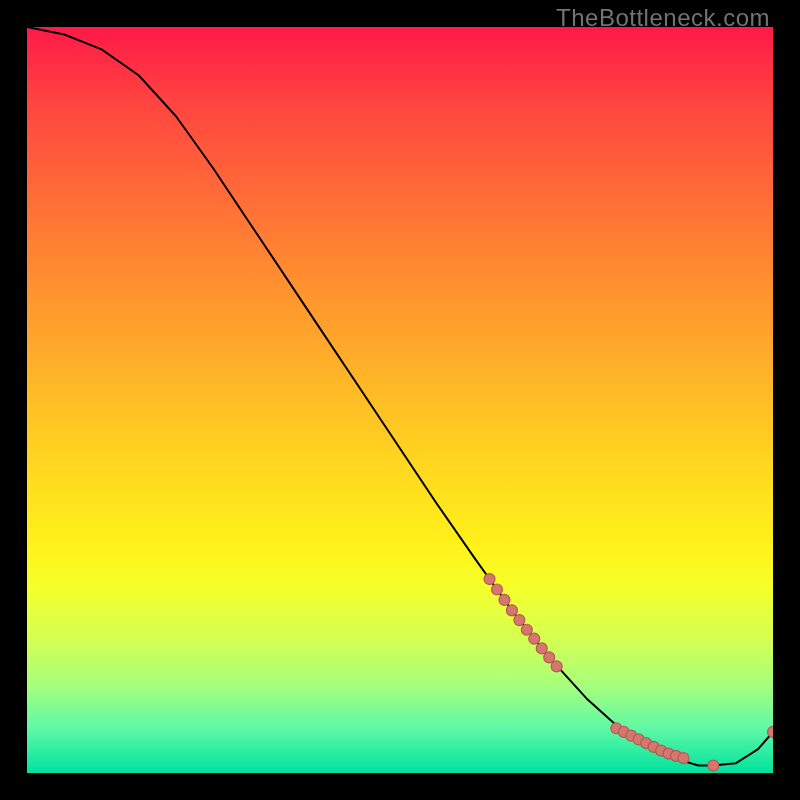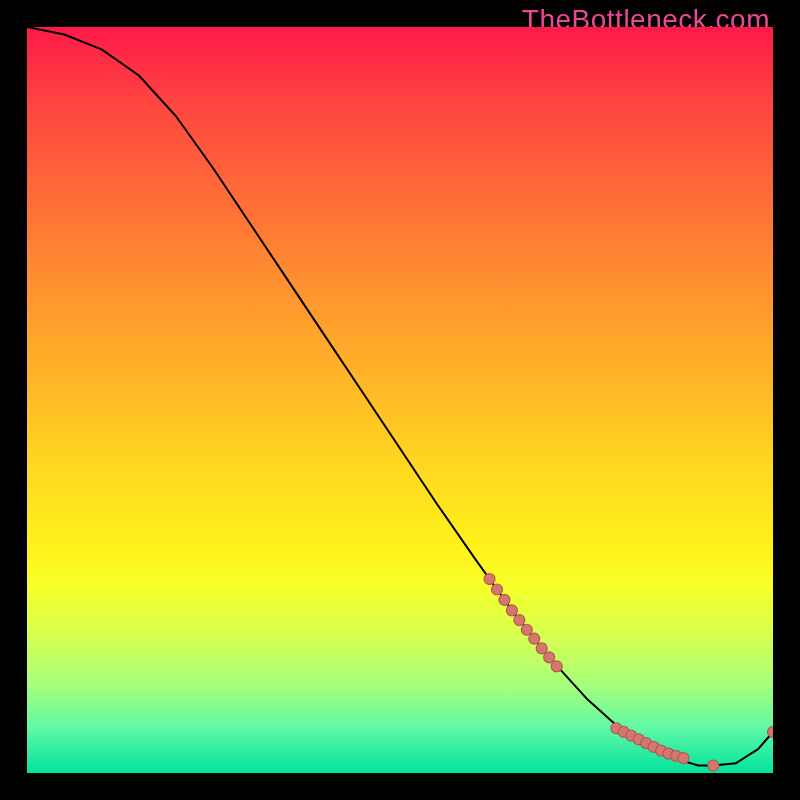--- a/index.html
+++ b/index.html
@@ -41,22 +41,22 @@
       #d4ff52 82%,
       #a8ff7a 88%,
       #60f8a6 94%,
       #00e29e 100%
     );
   }
   .watermark {
     position: absolute;
     top: 4px;
     right: 30px;
-    color: #ec4899;
-    font-size: 28px;
+    color: #737373;
+    font-size: 24px;
     font-weight: 400;
     letter-spacing: 0.5px;
     user-select: none;
   }
   svg.overlay {
     position: absolute;
     inset: 0;
     width: 100%;
     height: 100%;
     pointer-events: none;

